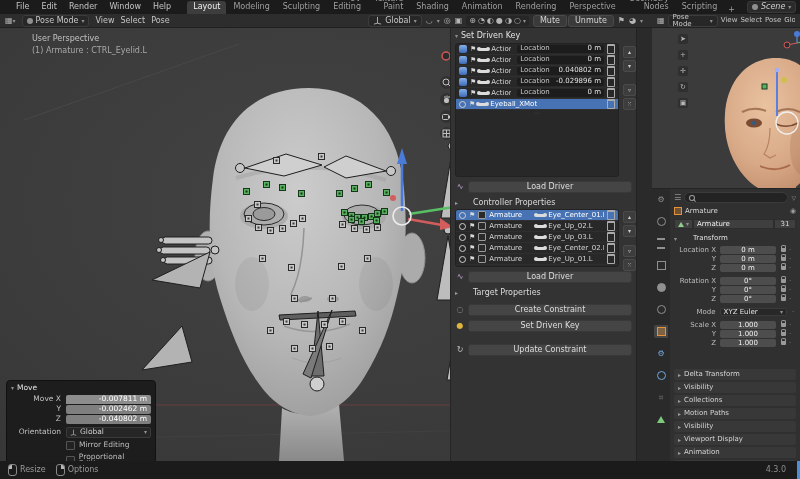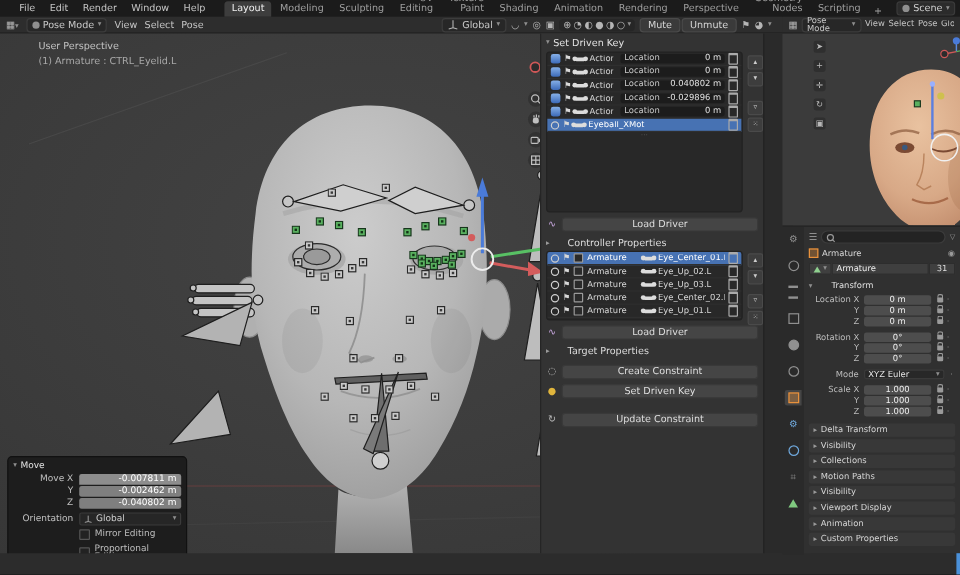--- a/index.html
+++ b/index.html
@@ -10,21 +10,21 @@
 
   
   #topbar{left:0;top:0;width:800px;height:14px;background:#1b1b1b;display:flex;align-items:center;gap:8px;padding:0 6px;box-sizing:border-box;text-align:right;}
   #topbar .menu{color:#c4c4c4;padding:0 2px;cursor:default;}
   .blogo{width:11px;height:8px;background:radial-gradient(circle at 35% 45%,#ff9e3d 0 45%,#2a5d8a 46% 100%);border-radius:50% 50% 40% 40%;}
   #wtabs{display:flex;align-items:flex-end;gap:1px;margin-left:6px;height:14px;}
   #wtabs .wtab{padding:2px 6px 3px;color:#9f9f9f;border-radius:3px 3px 0 0;}
   #wtabs .wtab.active{background:#3d3d3d;color:#efefef;}
   #wtabs .plus{color:#9f9f9f;padding:0 4px;}
   #sceneblock{margin-left:auto;display:flex;gap:4px;align-items:center;}
-  .idfield{display:flex;align-items:center;gap:3px;background:#2b2b2b;border:1px solid #3a3a3a;border-radius:3px;height:10px;padding:0 4px;color:#cfcfcf;}
+  .idfield{display:flex;align-items:center;gap:3px;background:#2b2b2b;border:1px solid #3a3a3a;border-radius:3px;height:10px;padding:0 4px;color:#cfcfcf;font-style:italic;}
   .tinyic{display:inline-block;width:6px;height:6px;background:#8f8f8f;border-radius:1px;}
   .tinyic.round{border-radius:50%;}
 
   
   .vhead{background:#2d2d2d;border-bottom:1px solid #202020;display:flex;align-items:center;gap:6px;padding:0 5px;box-sizing:border-box;}
   #vhead-main{left:0;top:14px;width:652px;height:14px;}
   #vhead-right{left:652px;top:14px;width:148px;height:14px;gap:3px;font-size:7px;}
   .dd{display:flex;align-items:center;gap:3px;background:#272727;border:1px solid #3c3c3c;border-radius:3px;height:10px;padding:0 4px;}
   .chev{color:#8f8f8f;font-size:6px;}
   .menu-item{color:#c4c4c4;}
@@ -854,21 +854,21 @@
       </div>
       <div class="f-row">
         <span class="f-label">Z</span>
         <span class="f-val">1.000</span>
         <span class="lockc">
             <span class="lock"></span>
           </span>
           <span class="adot">·</span>
       </div>
 
-      <div class="csec" style="margin-top:6px;text-align:center;">
+      <div class="csec" style="margin-top:22px;text-align:center;">
         <span class="tri">▸</span>
         <span>Delta Transform</span>
       </div>
       <div class="csec">
         <span class="tri">▸</span>
         <span>Visibility</span>
       </div>
       <div class="csec">
         <span class="tri">▸</span>
         <span>Collections</span>
@@ -889,15 +889,26 @@
         <span class="tri">▸</span>
         <span>Animation</span>
       </div>
       <div class="csec">
         <span class="tri">▸</span>
         <span>Custom Properties</span>
       </div>
     </div>
   </div>
 
+  <div id="statusbar" class="abs">
+    <span class="mitem">
+      <span class="mouse"></span>
+      <span>Resize</span>
+    </span>
+    <span class="mitem">
+      <span class="mouse right"></span>
+      <span>Options</span>
+    </span>
+    <span id="ver">4.3.0</span>
+  </div>
   <div id="corner"></div>
 
 </div>
 
 </body></html>

